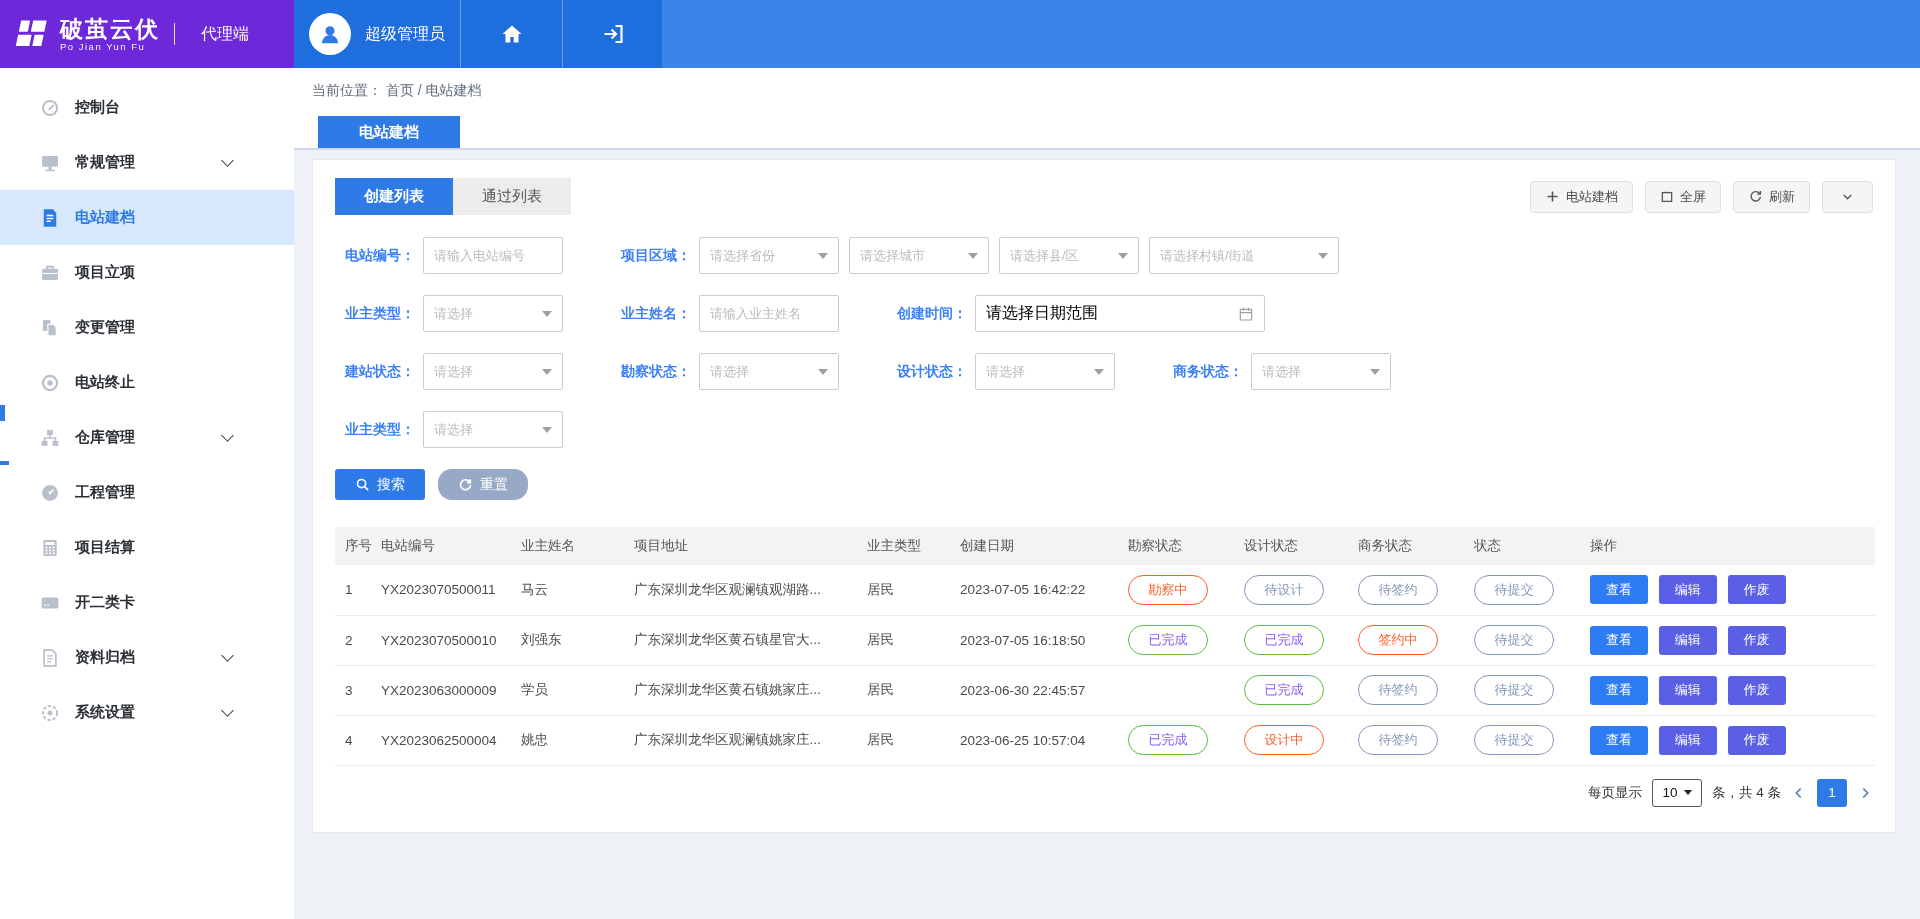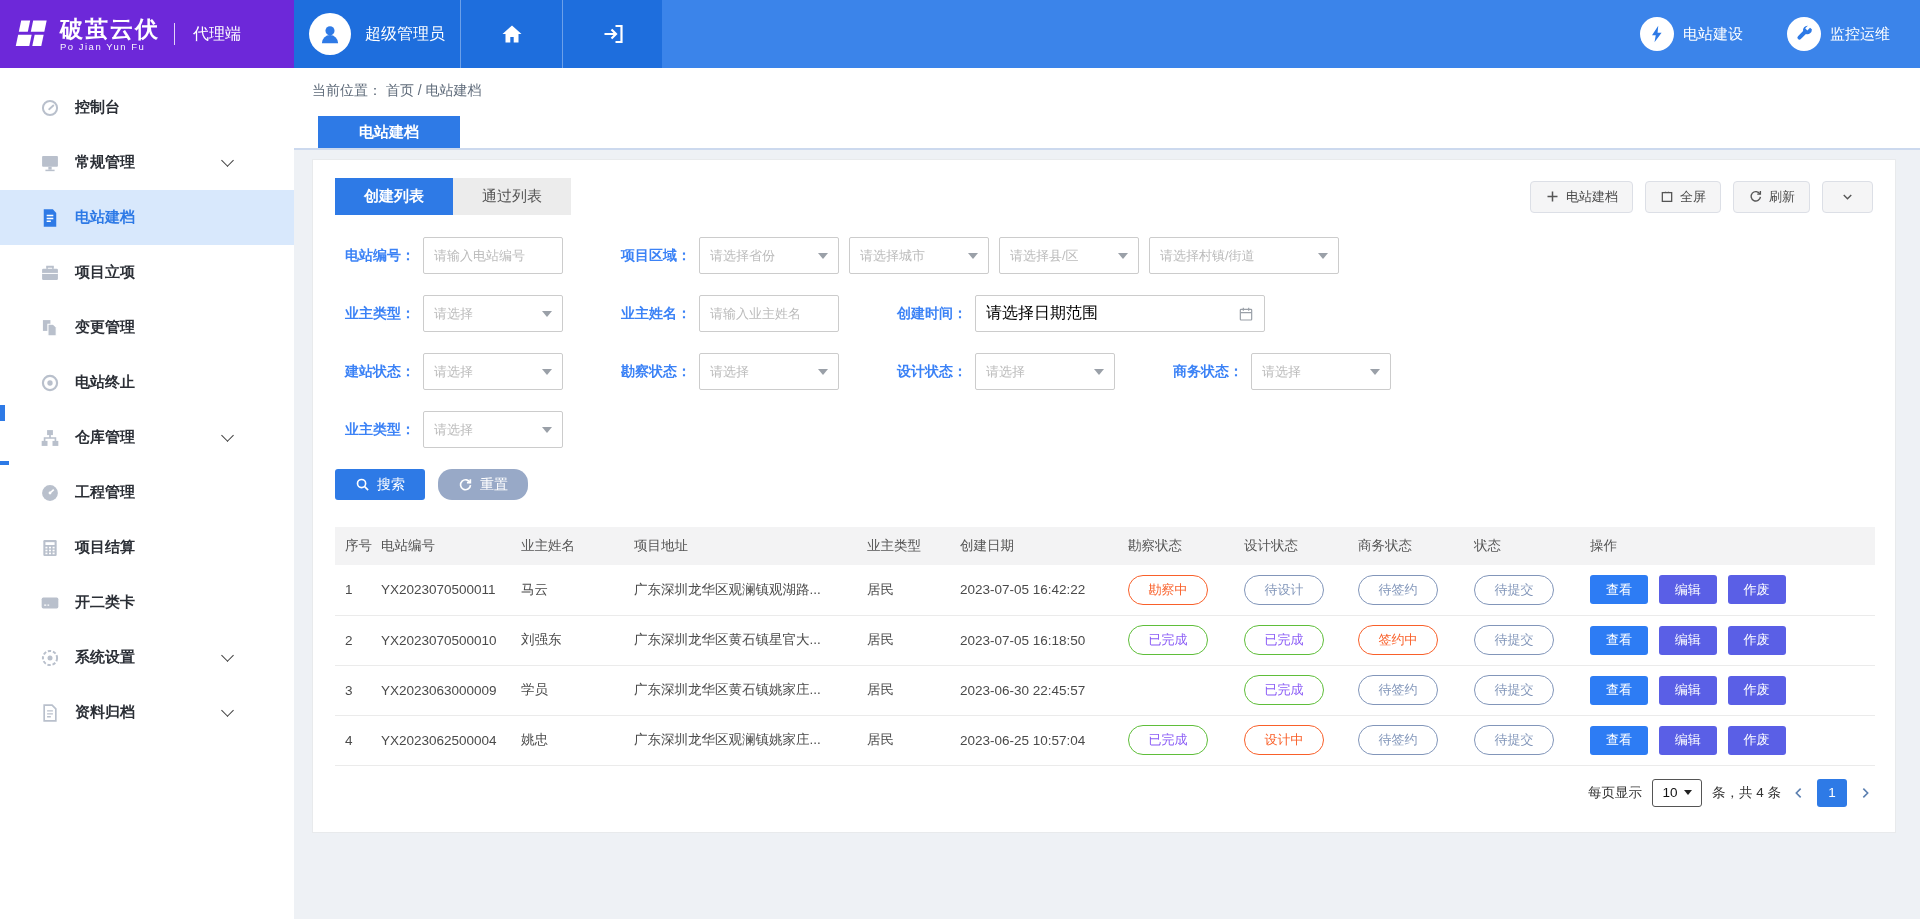--- a/index.html
+++ b/index.html
@@ -6,21 +6,21 @@
   html,body { width:1920px; height:919px; overflow:hidden;
     font-family:"Liberation Sans", sans-serif; background:#eef1f5; }
 
   
   .topbar { position:absolute; left:0; top:0; width:1920px; height:68px;
     background:#3b84ea; display:flex; align-items:stretch; color:#fff; }
   .brand { width:294px; display:flex; align-items:center; padding-left:14px; background:#6d28d9; }
   .brand-logo { width:36px; height:34px; margin-right:10px; flex:none; }
   .brand-text .t1 { font-size:23px; font-weight:bold; letter-spacing:2px; line-height:24px; }
   .brand-text .t2 { font-size:9.5px; letter-spacing:1.5px; opacity:.95; }
-  .brand-portal { margin-left:14px; padding-left:18px; border-left:1px solid rgba(255,255,255,.8);
+  .brand-portal { margin-left:14px; padding-left:26px; border-left:1px solid rgba(255,255,255,.8);
     font-size:16px; line-height:22px; }
   .seg-dark { background:#1e6edd; display:flex; align-items:center; justify-content:center; }
   .seg-user { width:166px; gap:14px; }
   .seg-home { width:102px; border-left:1px solid rgba(255,255,255,.35); }
   .seg-logout { width:100px; border-left:1px solid rgba(255,255,255,.35); }
   .avatar { width:42px; height:42px; border-radius:50%; background:#fff; display:flex;
     align-items:center; justify-content:center; flex:none; }
   .seg-user .uname { font-size:16px; }
   .tb-spacer { flex:1; }
   .tb-right { display:flex; align-items:center; gap:44px; margin-right:30px; }
@@ -146,38 +146,20 @@
       <path d="M12 3.5l9.5 8.5h-3v8.5h-4.8v-5.4H10.3v5.4H5.5V12h-3z"></path>
     </svg>
   </div>
   <div class="seg-dark seg-logout">
     <svg width="24" height="24" viewBox="0 0 24 24" fill="none" stroke="#fff" stroke-width="2.2">
       <path d="M3.5 12h11M10.5 7.5L15 12l-4.5 4.5"></path>
         <path d="M14.5 4h6v16h-6"></path>
     </svg>
   </div>
   <div class="tb-spacer"></div>
-  <div class="tb-right">
-    <div class="tb-menu">
-      <span class="circle">
-        <svg width="20" height="20" viewBox="0 0 24 24" fill="#2e7ae6">
-          <path d="M13.5 2L6 13.5h4.5L9 22l8.5-11.5h-4.8z"></path>
-        </svg>
-      </span>
-      <span class="mlabel">电站建设</span>
-    </div>
-    <div class="tb-menu">
-      <span class="circle">
-        <svg width="20" height="20" viewBox="0 0 24 24" fill="#2e7ae6">
-          <path d="M21.5 6.7a5.4 5.4 0 0 1-7.2 5.2l-6.1 6.1a2.4 2.4 0 0 1-3.4-3.4l6.1-6.1A5.4 5.4 0 0 1 16.6 2l-3.2 3.2 2.6 2.6 3.2-3.2c.8.6 1.6 1.2 2.3 2.1z"></path>
-        </svg>
-      </span>
-      <span class="mlabel">监控运维</span>
-    </div>
-  </div>
 </header>
 
 <aside class="sidebar">
   <div class="side-item">
     <span class="icon">
       <svg viewBox="0 0 24 24" width="20" height="20">
           <circle cx="12" cy="12" r="8.5" fill="none" stroke="currentColor" stroke-width="2.4"></circle>
           <path d="M11 13.5l5-4.5" stroke="currentColor" stroke-width="2.2" stroke-linecap="round"></path>
         </svg>
     </span>
@@ -278,35 +260,35 @@
       <svg viewBox="0 0 24 24" width="20" height="20">
           <rect x="2" y="5.5" width="20" height="13" rx="2" fill="currentColor"></rect>
           <path d="M5 14.5h6" stroke="#fff" stroke-width="1.6" stroke-dasharray="2.5 1.5"></path>
         </svg>
     </span>
     <span class="lbl">开二类卡</span>
   </div>
   <div class="side-item">
     <span class="icon">
       <svg viewBox="0 0 24 24" width="20" height="20">
+          <path d="M5 2.5h9.5L19 7v14.5H5z" fill="none" stroke="currentColor" stroke-width="2"></path>
+          <path d="M8.5 9.5h7M8.5 13h7M8.5 16.5h4.5" stroke="currentColor" stroke-width="1.6"></path>
+        </svg>
+    </span>
+    <span class="lbl">资料归档</span>
+    <span class="chev"></span>
+  </div>
+  <div class="side-item">
+    <span class="icon">
+      <svg viewBox="0 0 24 24" width="20" height="20">
           <circle cx="12" cy="12" r="8.5" fill="none" stroke="currentColor" stroke-width="2.4" stroke-dasharray="4 2.2"></circle>
           <circle cx="12" cy="12" r="3" fill="currentColor"></circle>
         </svg>
     </span>
     <span class="lbl">系统设置</span>
-    <span class="chev"></span>
-  </div>
-  <div class="side-item">
-    <span class="icon">
-      <svg viewBox="0 0 24 24" width="20" height="20">
-          <path d="M5 2.5h9.5L19 7v14.5H5z" fill="none" stroke="currentColor" stroke-width="2"></path>
-          <path d="M8.5 9.5h7M8.5 13h7M8.5 16.5h4.5" stroke="currentColor" stroke-width="1.6"></path>
-        </svg>
-    </span>
-    <span class="lbl">资料归档</span>
     <span class="chev"></span>
   </div>
   <span class="edge-mark a"></span>
   <span class="edge-mark b"></span>
 </aside>
 
 <main class="main">
   <div class="strip">
     <div class="crumb">
       <span>当前位置：</span>

